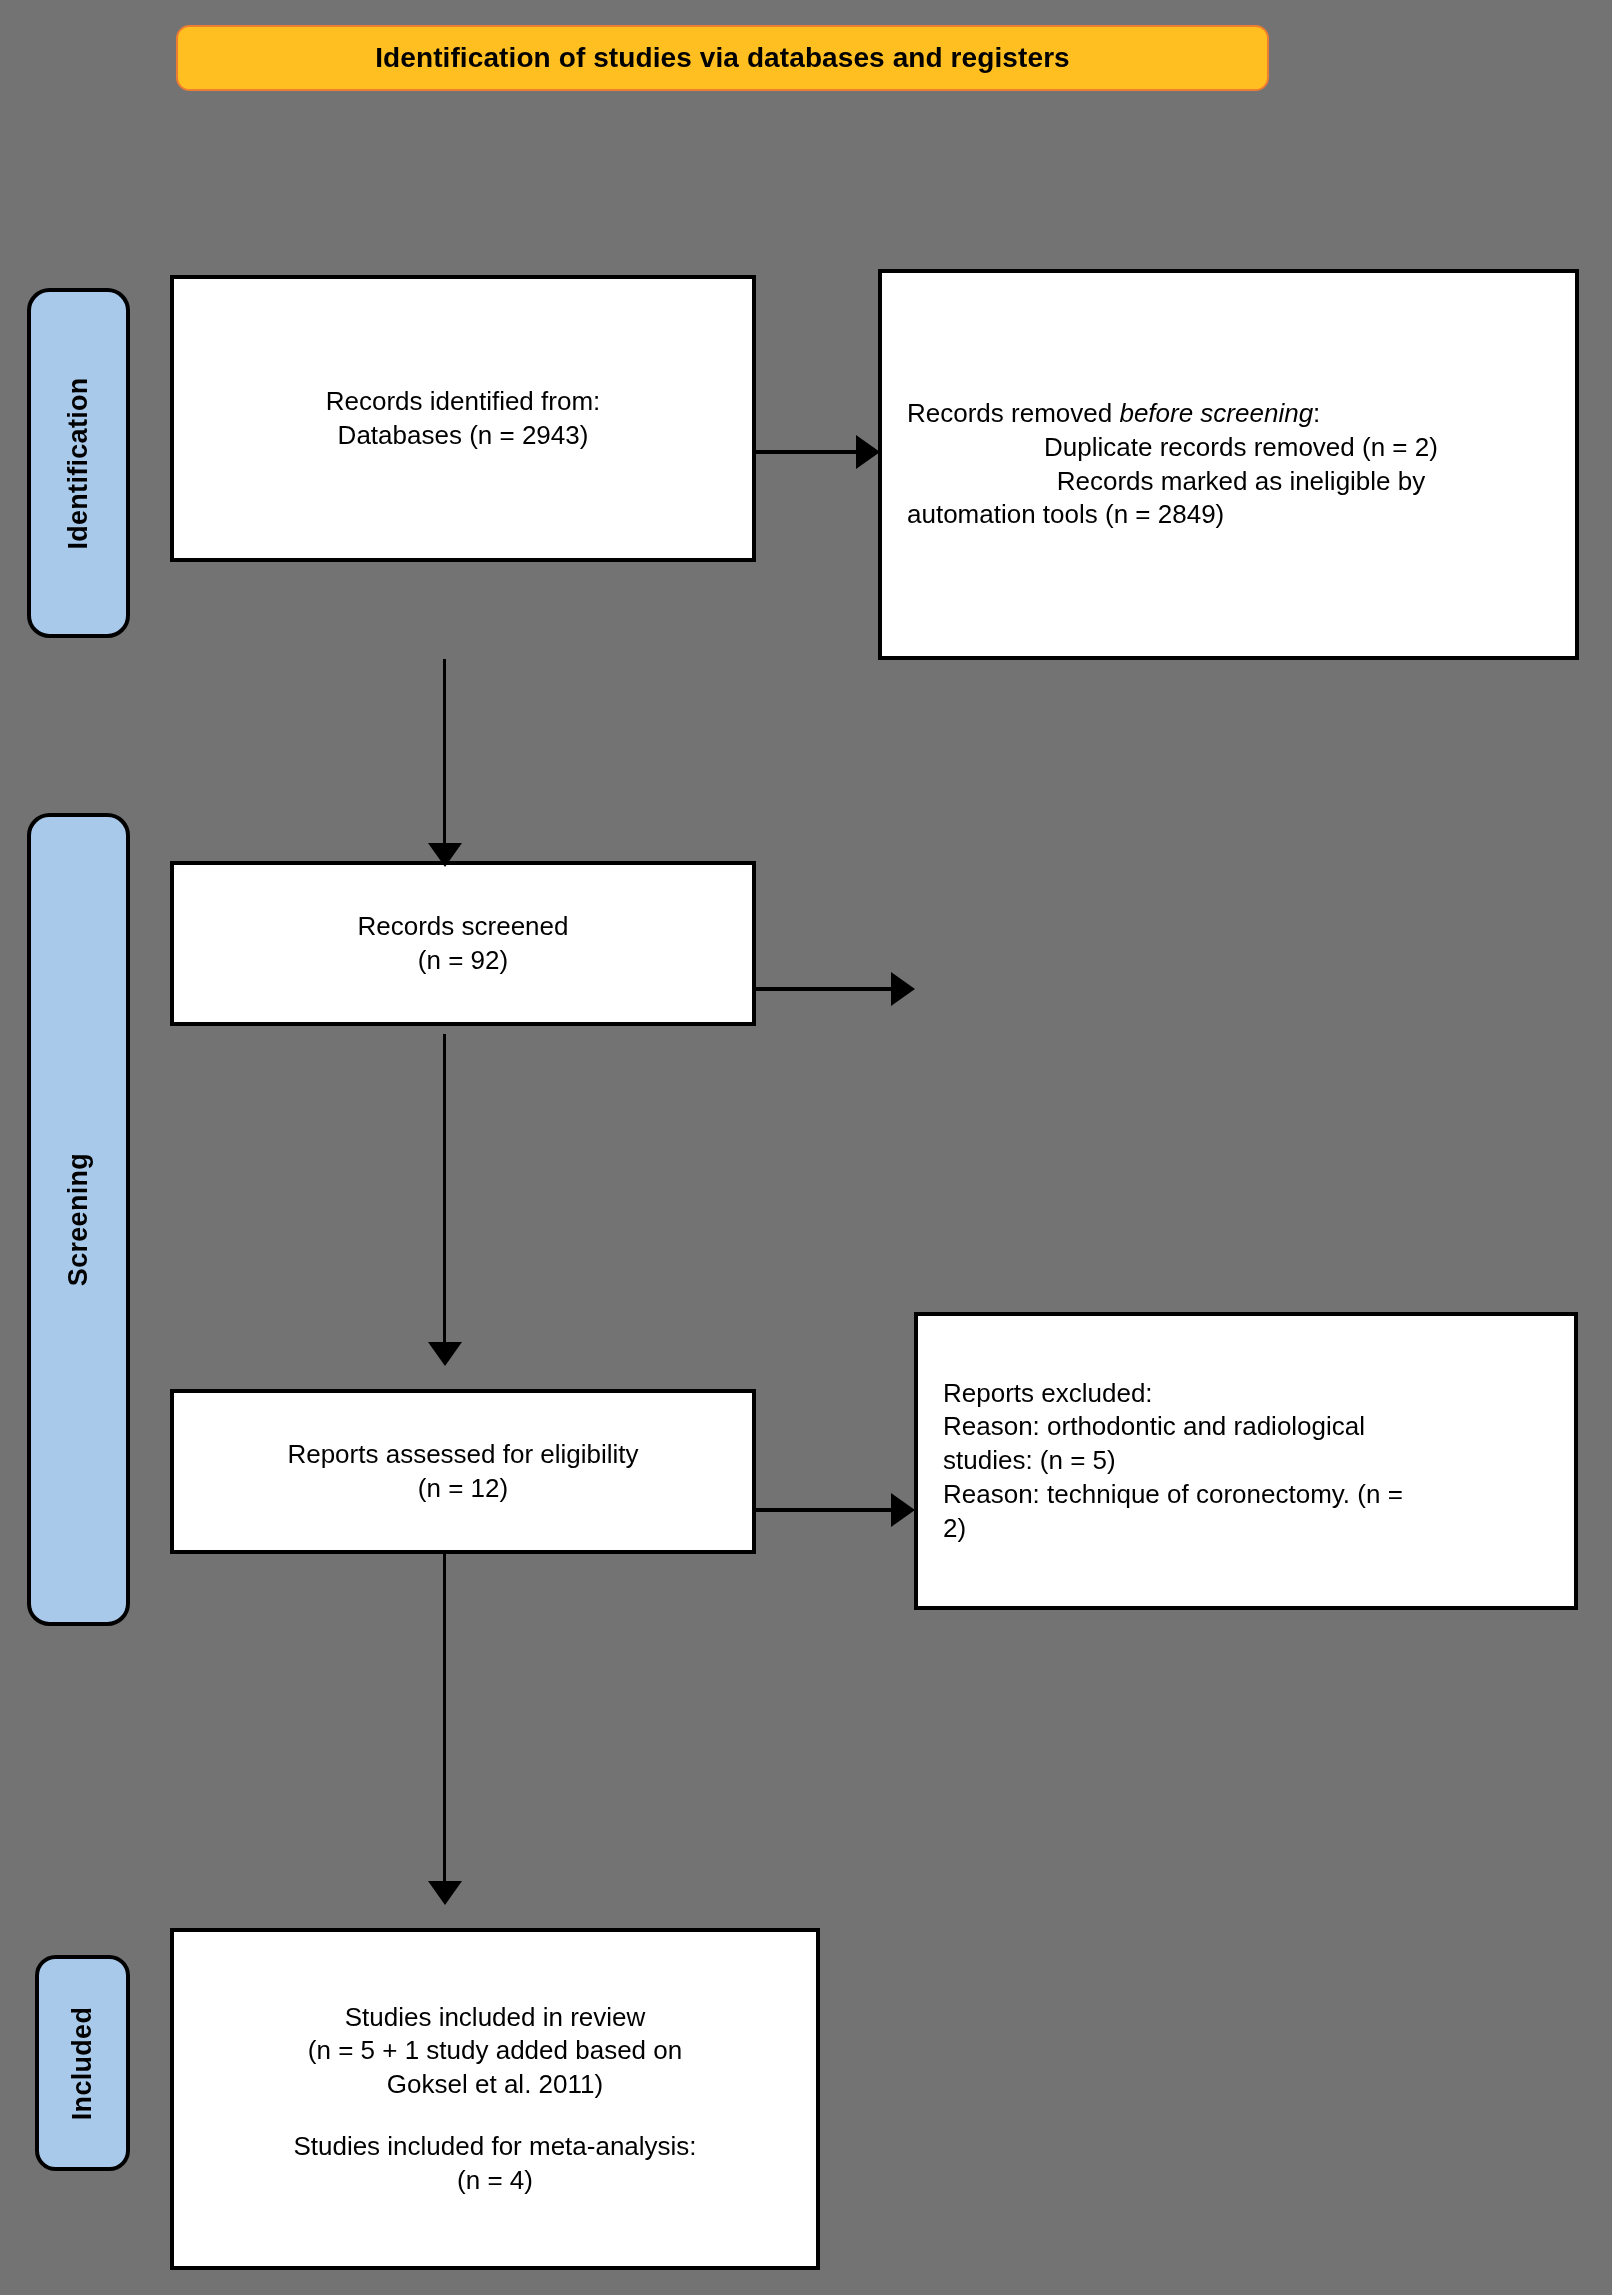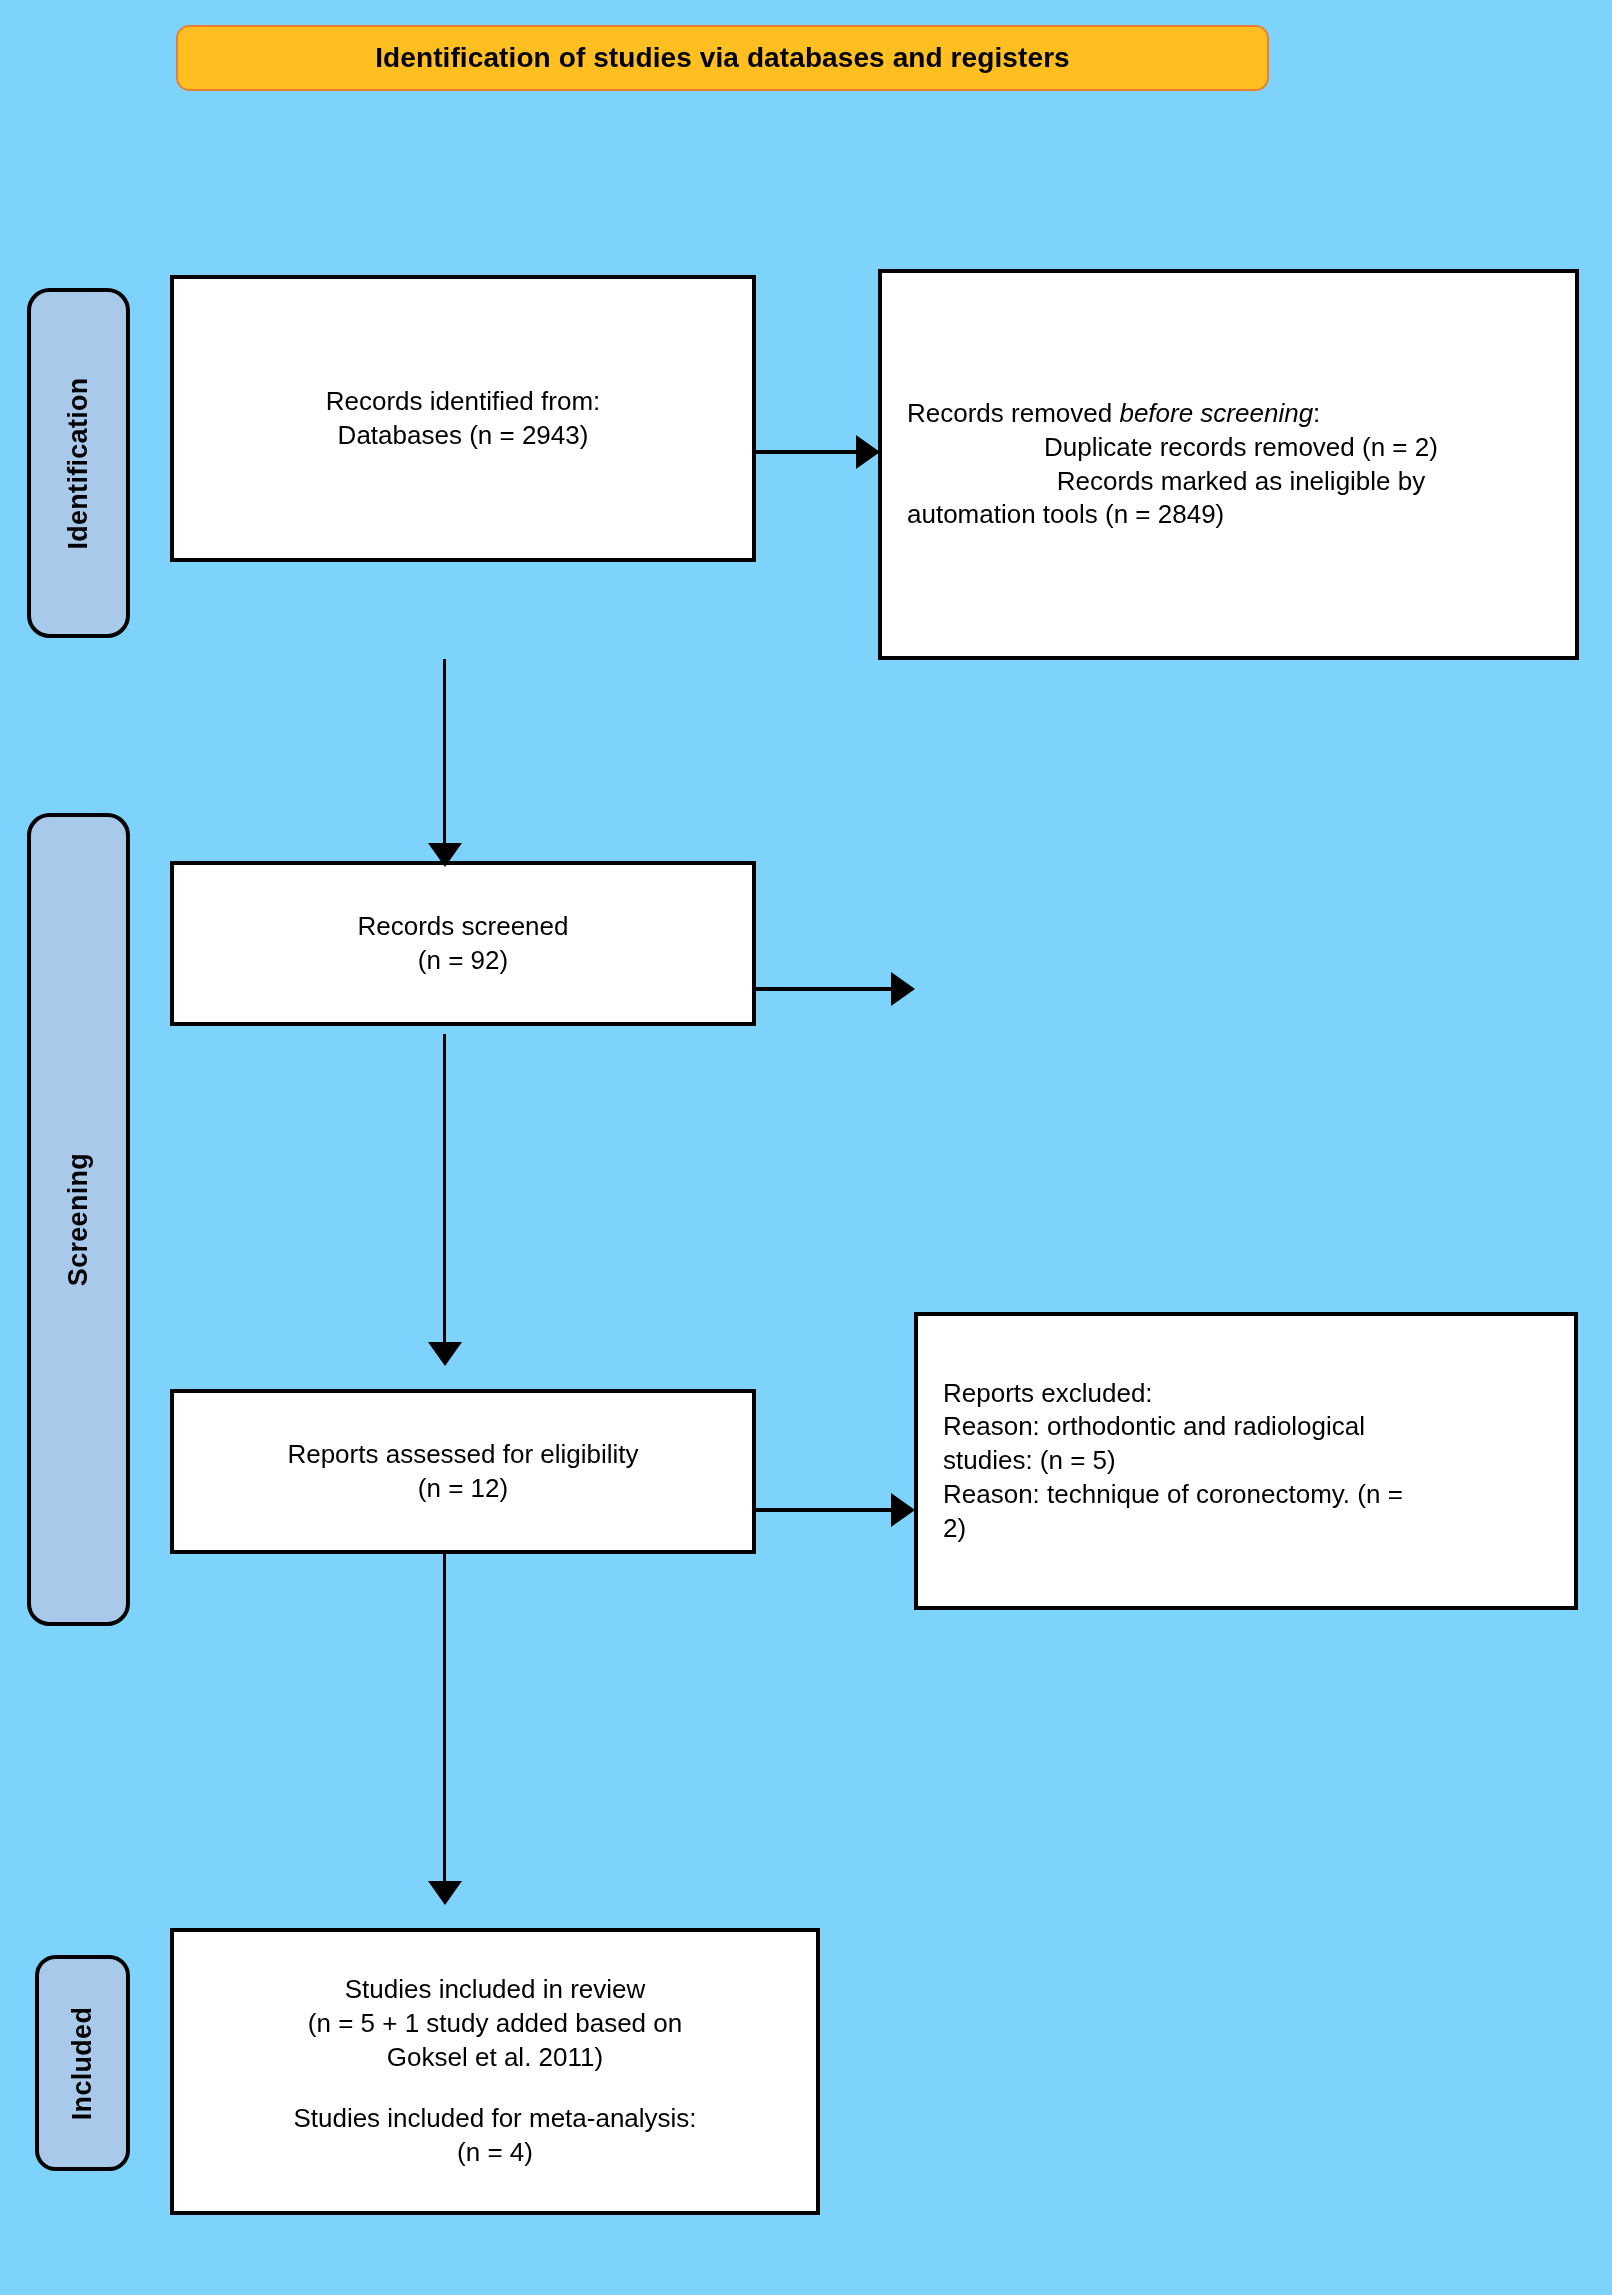--- a/index.html
+++ b/index.html
@@ -7,21 +7,21 @@
     padding: 0;
     background: #ffffff;
   }
   body {
     font-family: "Liberation Sans", sans-serif;
   }
   #canvas {
     position: relative;
     width: 1613px;
     height: 2295px;
-    background: #7dd3fc;
+    background: #737373;
     overflow: hidden;
   }
 
   
   .banner {
     position: absolute;
     left: 176px;
     top: 25px;
     width: 1093px;
     height: 66px;
@@ -83,21 +83,21 @@
   }
   .fbox.center .inner { text-align: center; padding: 0 12.3px; }
   .fbox.left   .inner { text-align: left;   padding: 0 0 0 25px; }
 
   #box-identified       { left: 170px;  top: 275px;  width: 586px; height: 287px; }
   #box-removed          { left: 878px; top: 269px;  width: 701px; height: 391px; }
   #box-screened         { left: 170px;  top: 861px; width: 586px; height: 165px; }
   #box-excluded-human   { left: 914px; top: 868px; width: 664px; height: 165px; }
   #box-eligibility      { left: 170px;  top: 1389px; width: 586px; height: 165px; justify-content: center; }
   #box-reports-excluded { left: 914px; top: 1312px; width: 664px; height: 298px; }
-  #box-included         { left: 170px;  top: 1928px; width: 650px; height: 287px; justify-content: flex-end; }
+  #box-included         { left: 170px;  top: 1928px; width: 650px; height: 342px; justify-content: flex-end; }
 
   .italic { font-style: italic; margin-top: 24px; }
   .indent { display: block; text-align: center; }
   .blankline { display: block; height: 28px; }
 
   
   .conn-v {
     position: absolute;
     width: 0;
     border-left: 3.6px solid #000000;

